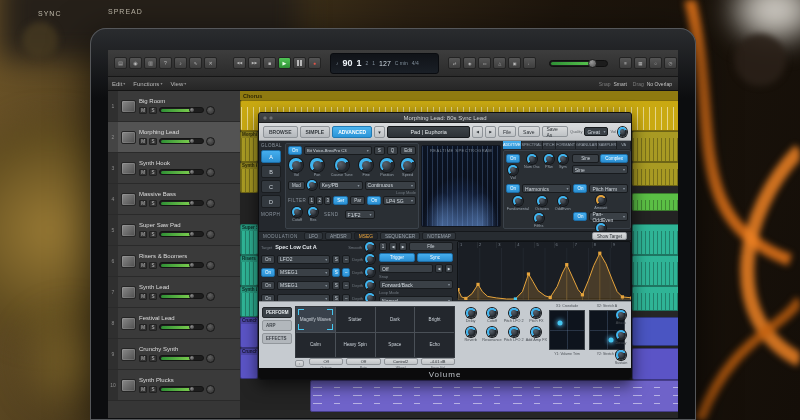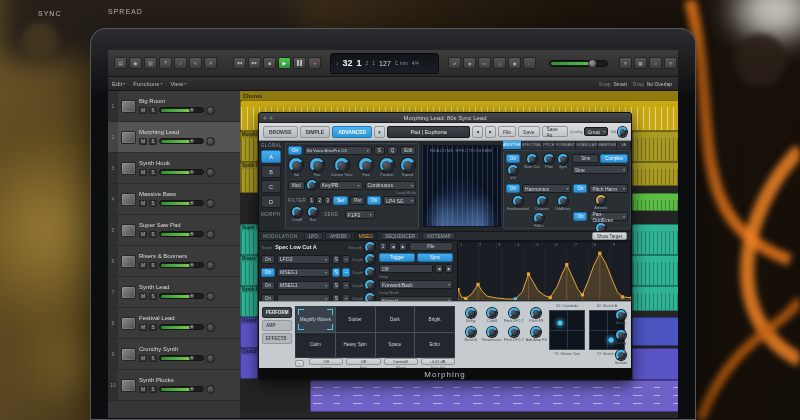--- a/index.html
+++ b/index.html
@@ -217,21 +217,21 @@
           <span class="tbtn" style="font-size:3.5px">▶▶</span>
           <span class="tbtn">■</span>
           <span class="tbtn play">▶</span>
           <span class="tbtn">
               <i class="pausebars"></i>
             </span>
           <span class="tbtn rec">●</span>
         </div>
         <div class="lcd" style="margin-left:8px;width:118px">
           <span class="sml">♪</span>
-          <span class="big">32</span>
+          <span class="big">90</span>
           <span class="big">1</span>
           <span class="sml">2</span>
           <span class="sml">1</span>
           <span class="mid">127</span>
           <span class="sml">C min</span>
           <span class="sml">4/4</span>
         </div>
         <div style="display:flex;margin-left:8px">
 
         <span class="tbtn" style="font-size:4px">⇄</span>
@@ -1038,19 +1038,19 @@
 
               <span class="kunit">
                 <span class="kn s"></span>
 
               </span>
             </div>
 
         </div>
 
         <div class="pfoot">
-            <span>Morphing</span>
+            <span>Volume</span>
           </div>
       </div>
 
     </div>
   </div>
 </div>
 
 </body></html>

